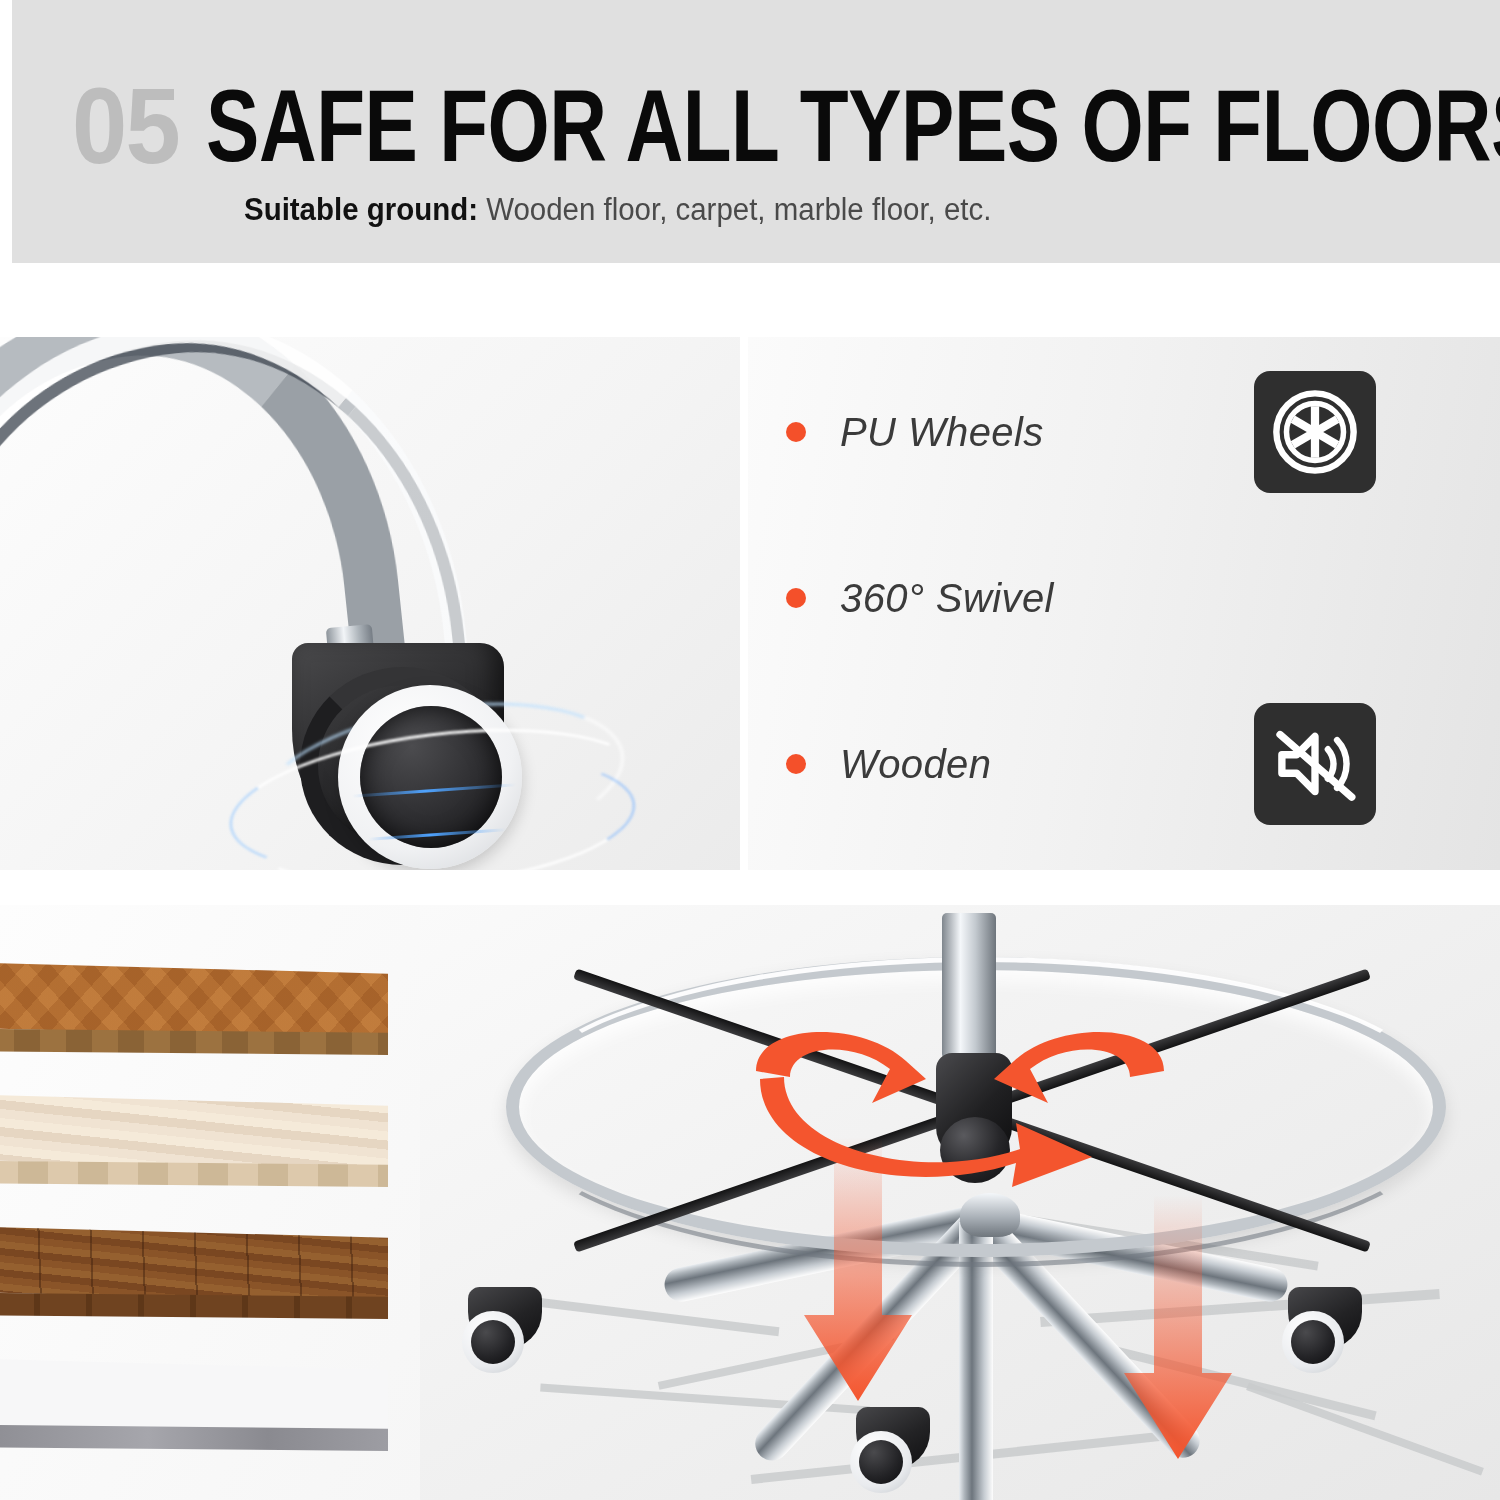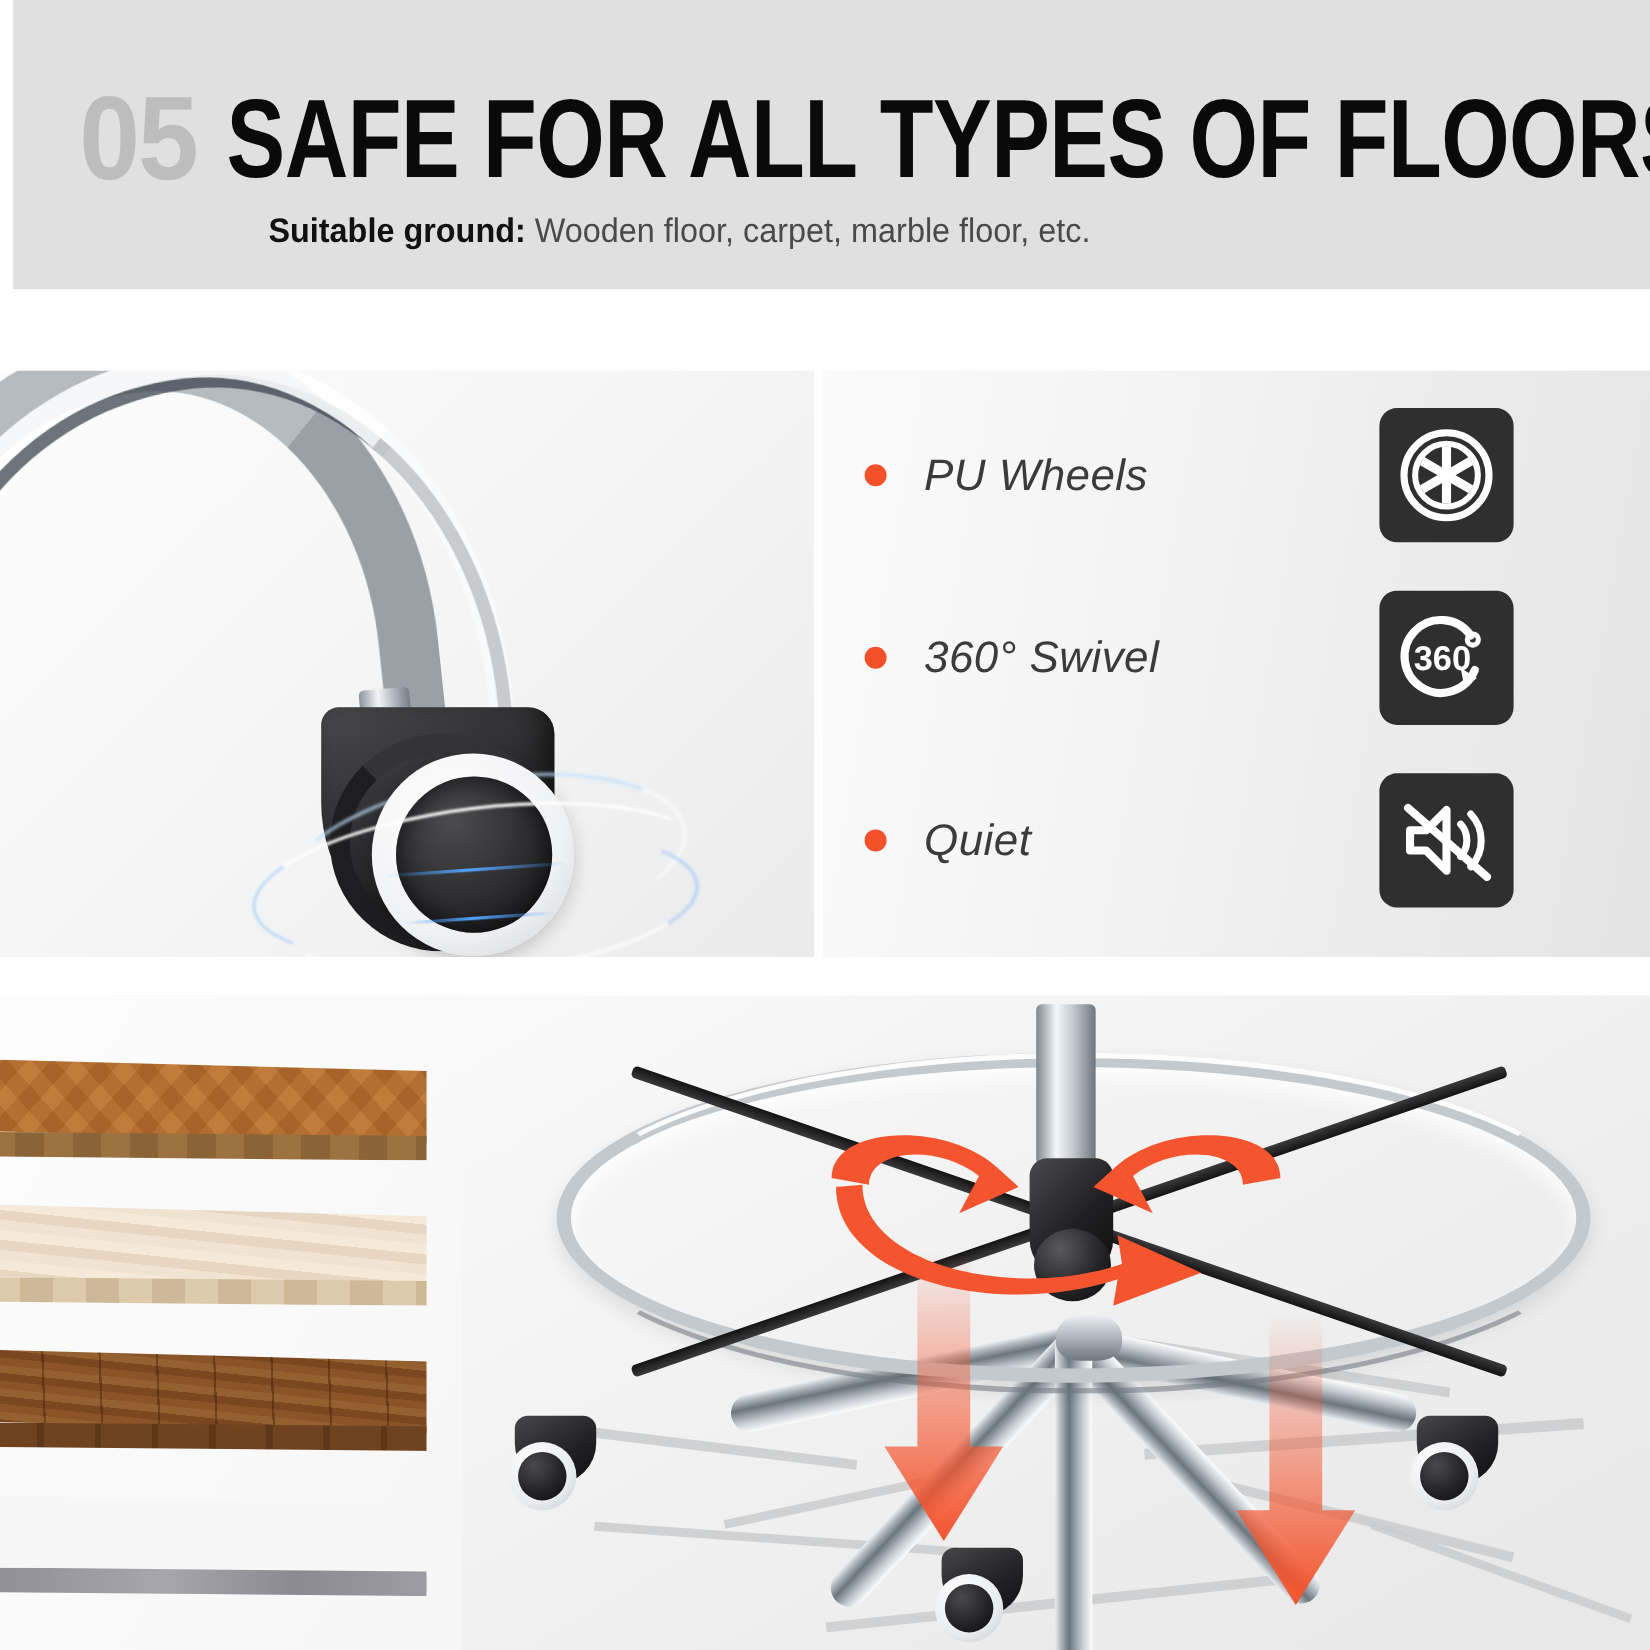--- a/index.html
+++ b/index.html
@@ -392,33 +392,25 @@
               </g>
             </g>
             <circle cx="50" cy="50" r="8" fill="#ffffff"></circle>
           </svg>
         </span>
       </div>
 
       <div class="feature-row r2">
         <span class="bullet-dot"></span>
         <span class="feature-label">360° Swivel</span>
-        <span class="feature-icon">
-          <svg viewBox="0 0 100 100" aria-hidden="true">
-            <path d="M74 28 A36 36 0 1 0 78 62" fill="none" stroke="#ffffff" stroke-width="8" stroke-linecap="round"></path>
-            <path d="M64 60 L80 70 L68 80 Z" fill="#ffffff"></path>
-            <circle cx="76" cy="32" r="5.5" fill="none" stroke="#ffffff" stroke-width="5"></circle>
-            <text x="46" y="62" font-family="Liberation Sans, sans-serif" font-size="34" font-weight="700" fill="#ffffff" text-anchor="middle">360</text>
-          </svg>
-        </span>
       </div>
 
       <div class="feature-row r3">
         <span class="bullet-dot"></span>
-        <span class="feature-label">Quiet</span>
+        <span class="feature-label">Wooden</span>
         <span class="feature-icon">
           <svg viewBox="0 0 100 100" aria-hidden="true">
             <path d="M14 40 L30 40 L50 20 L50 80 L30 60 L14 60 Z" fill="none" stroke="#ffffff" stroke-width="8" stroke-linejoin="round"></path>
             <path d="M64 34 A24 24 0 0 1 64 66" fill="none" stroke="#ffffff" stroke-width="7" stroke-linecap="round"></path>
             <path d="M74 24 A38 38 0 0 1 74 76" fill="none" stroke="#ffffff" stroke-width="7" stroke-linecap="round"></path>
             <line x1="12" y1="18" x2="90" y2="86" stroke="#ffffff" stroke-width="8" stroke-linecap="round"></line>
           </svg>
         </span>
       </div>
 

